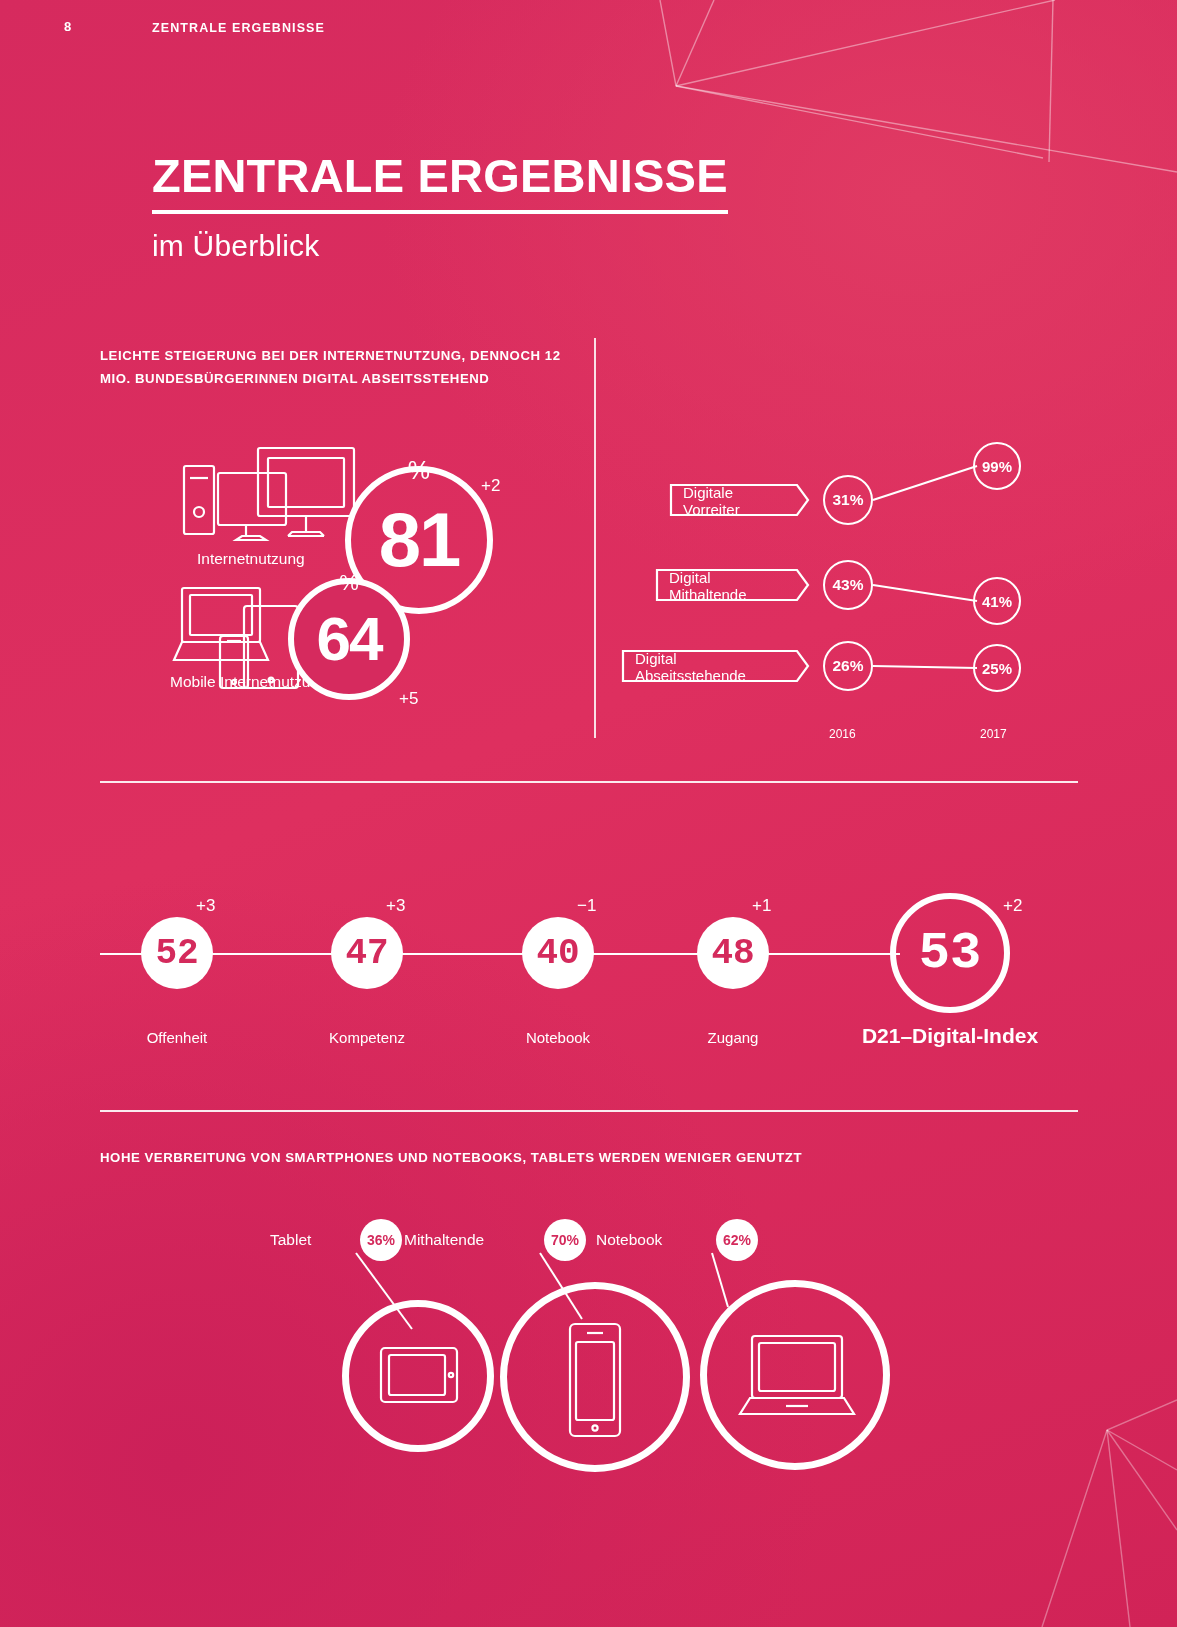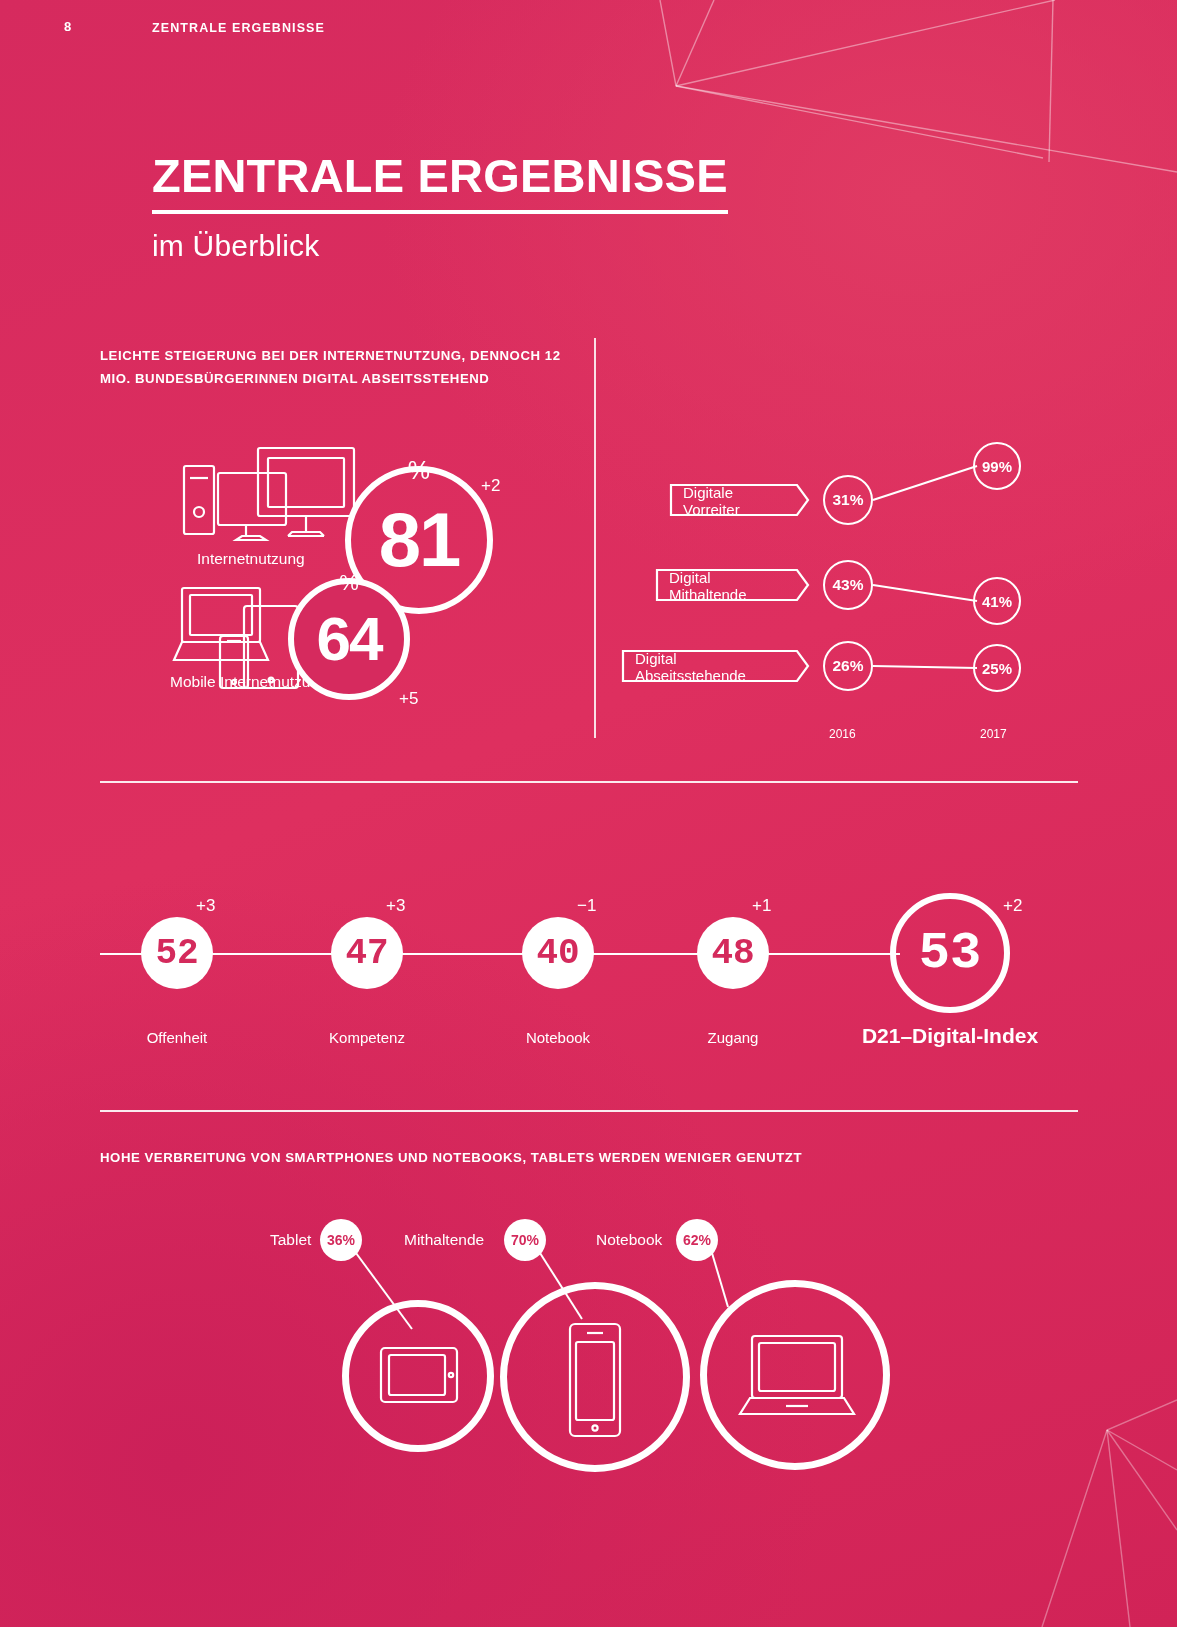--- a/index.html
+++ b/index.html
@@ -121,21 +121,21 @@
   
   .dev-circle{
     position:absolute;border-radius:50%;
     border:7px solid #ffffff;box-sizing:border-box;
   }
   .dev-label{position:absolute;color:#ffffff;font-size:15.5px;}
   .dev-pct{
     position:absolute;border-radius:50%;background:#ffffff;color:#d42a5c;
     font-weight:bold;font-size:14px;
     display:flex;align-items:center;justify-content:center;
-    width:42px;height:42px;
+    width:42px;height:42px;margin-left:40px;
   }
 </style>
 </head>
 <body>
 
 <div class="page">
 
   <svg class="deco" viewBox="0 0 1177 1627">
     <g stroke="rgba(255,255,255,0.42)" stroke-width="1.4" fill="none">
       <path d="M660 0 L676 86 L1177 172"></path>

